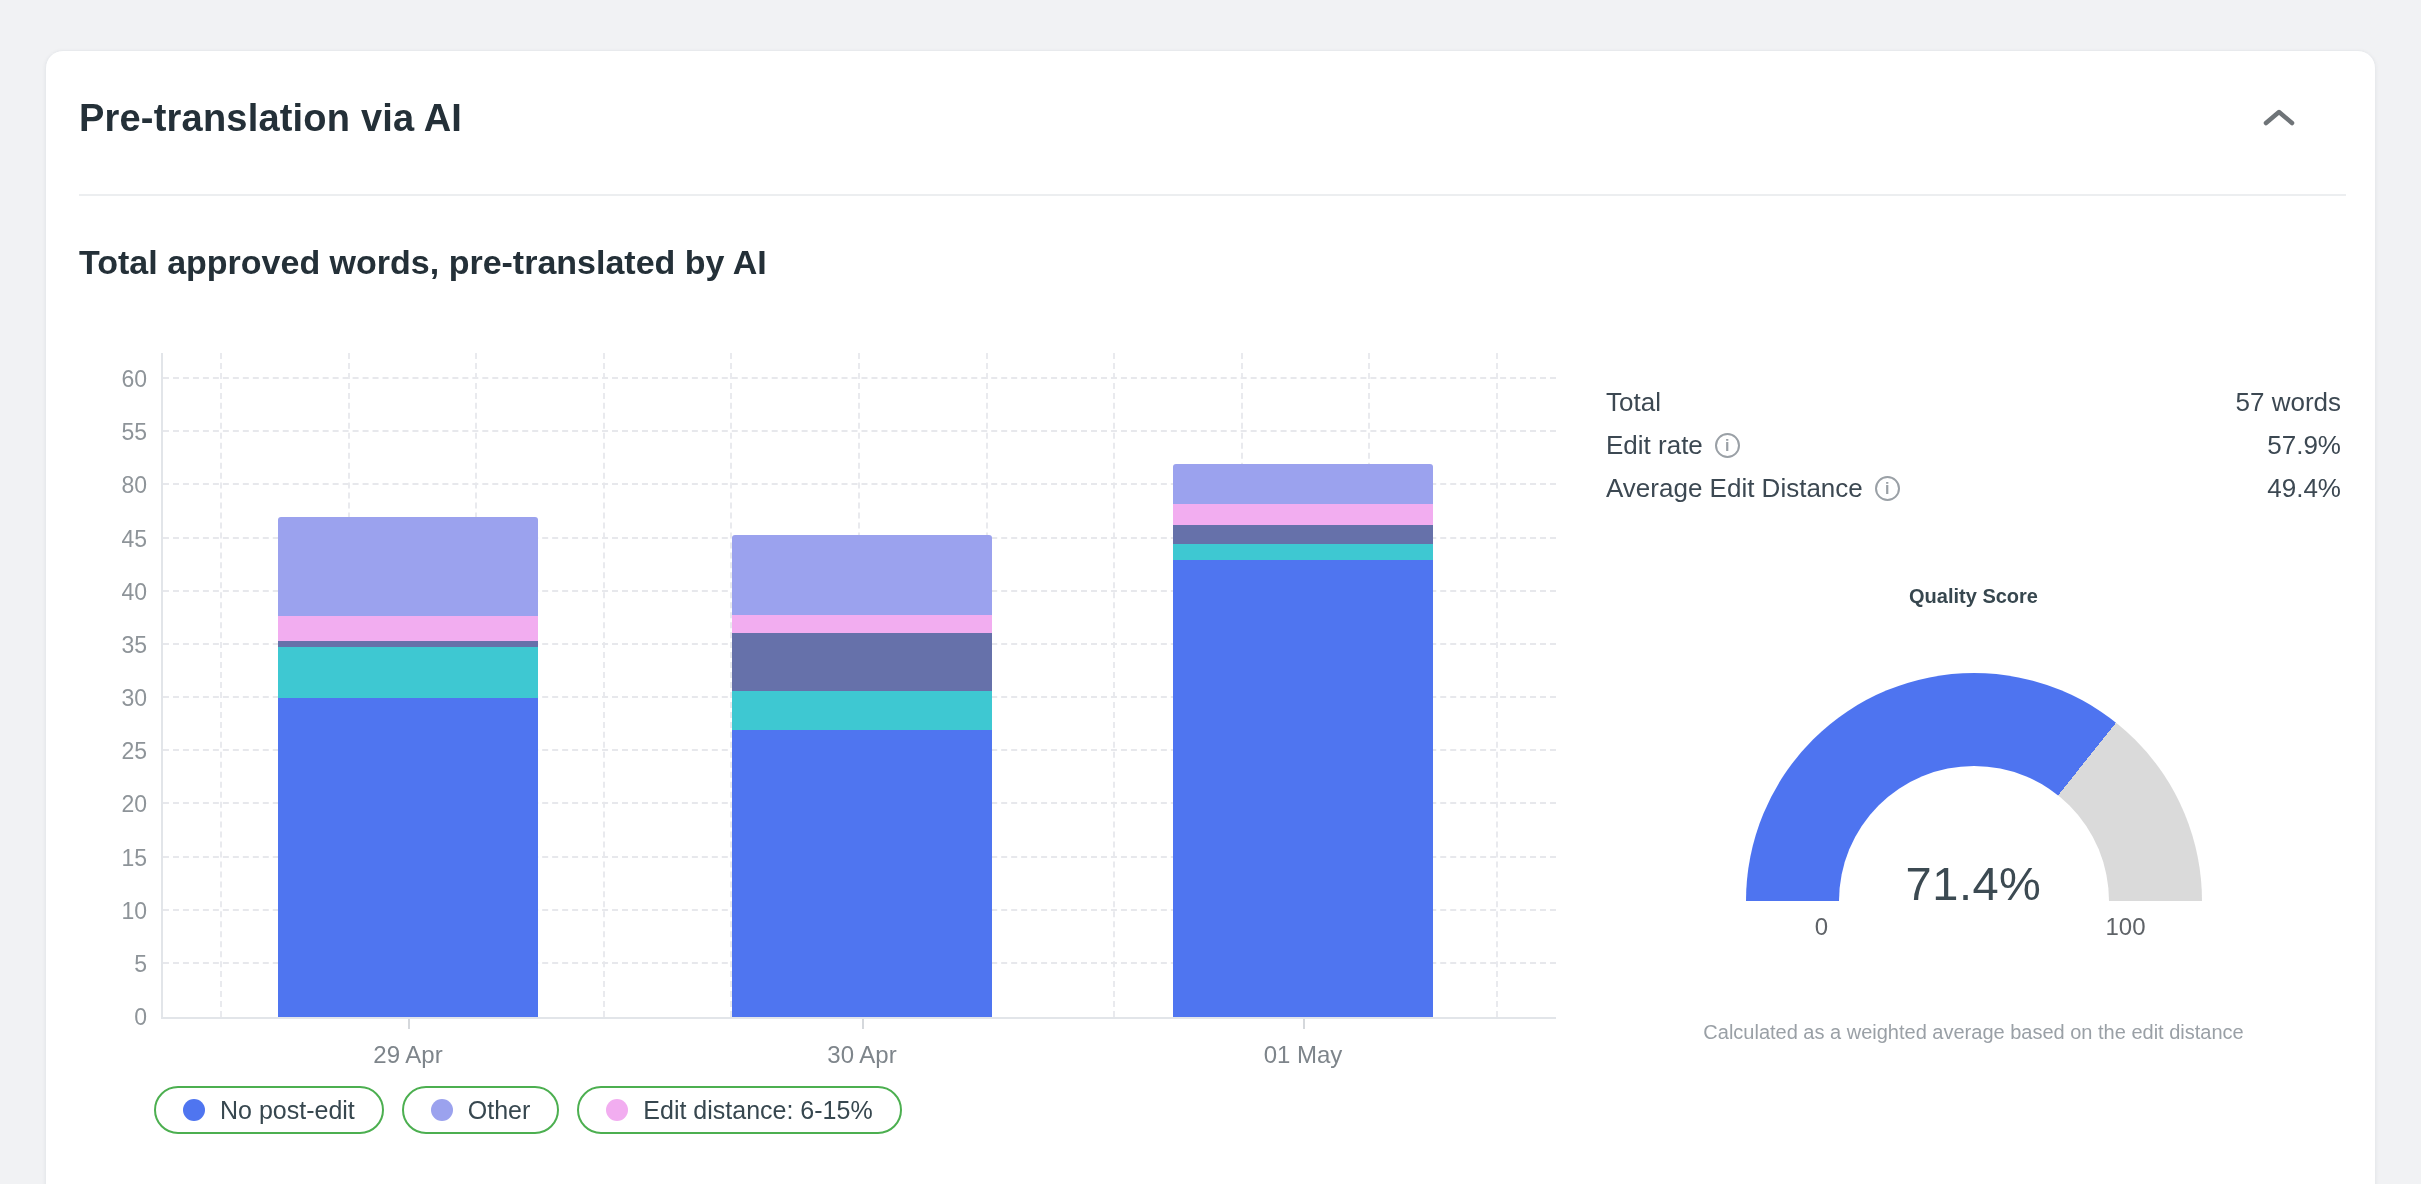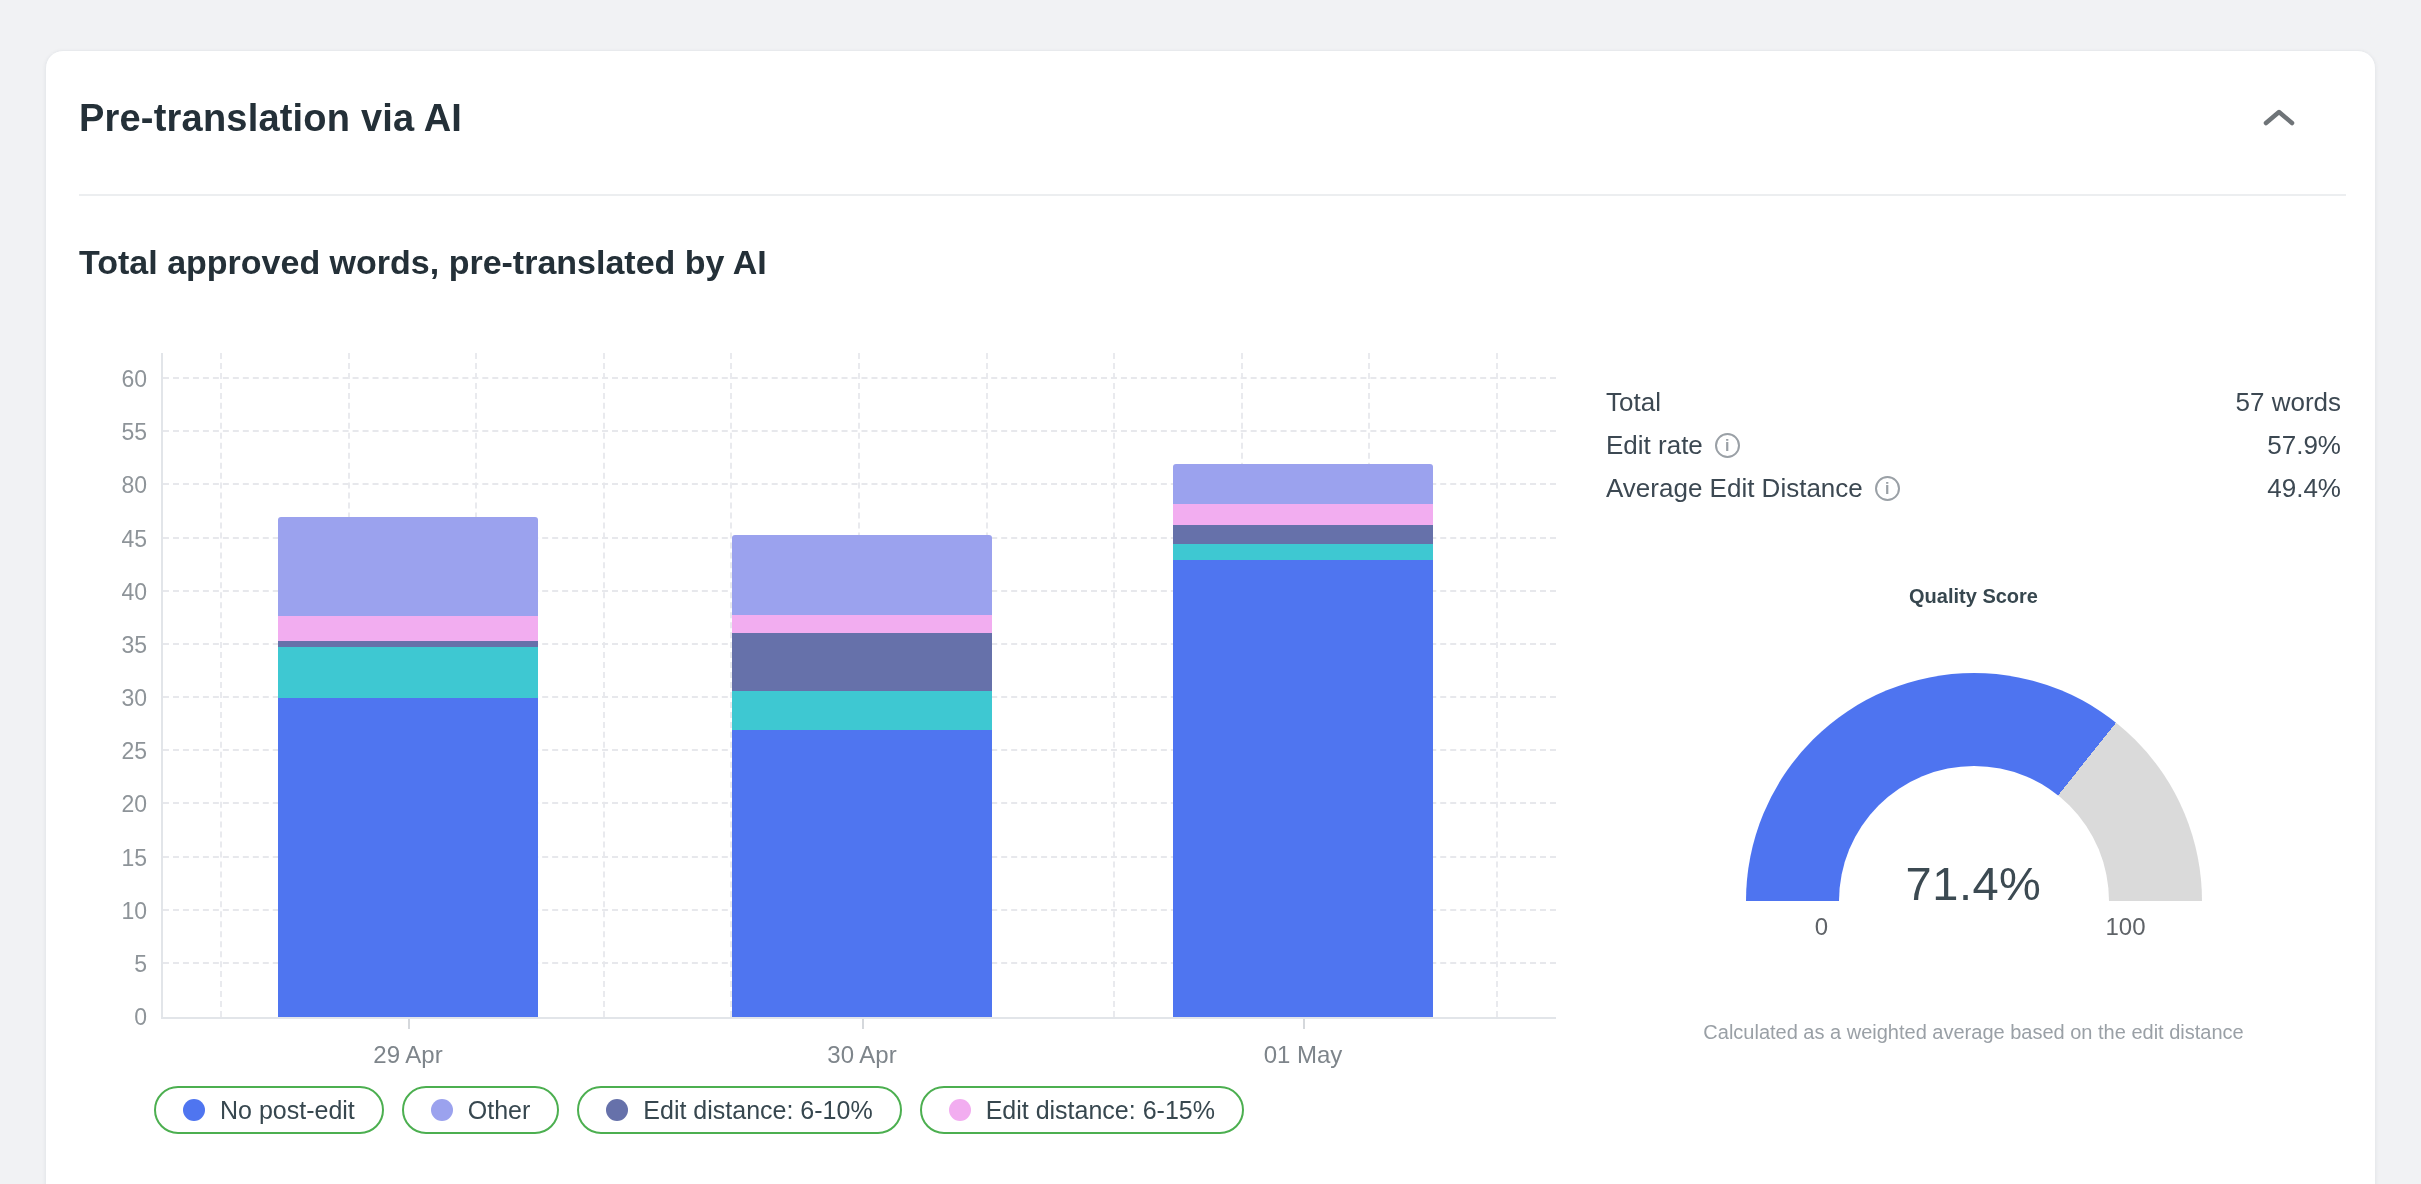--- a/index.html
+++ b/index.html
@@ -183,24 +183,20 @@
   <div class="legend" id="legend">
       <div class="pill" style="border-color: rgb(76, 175, 80);">
         <div class="dot" style="background: rgb(79, 117, 240);"></div>
         <div>No post-edit</div>
       </div>
       <div class="pill" style="border-color: rgb(76, 175, 80);">
         <div class="dot" style="background: rgb(155, 162, 238);"></div>
         <div>Other</div>
       </div>
       <div class="pill" style="border-color: rgb(76, 175, 80);">
-        <div class="dot" style="background: rgb(102, 113, 170);"></div>
-        <div>Edit distance: 6-10%</div>
-      </div>
-      <div class="pill" style="border-color: rgb(76, 175, 80);">
         <div class="dot" style="background: rgb(242, 173, 240);"></div>
         <div>Edit distance: 6-15%</div>
       </div>
     </div>
 
   <div class="right-panel">
     <div id="stats">
         <div class="stat-row">
           <div class="stat-label">
             <span>Total</span>

